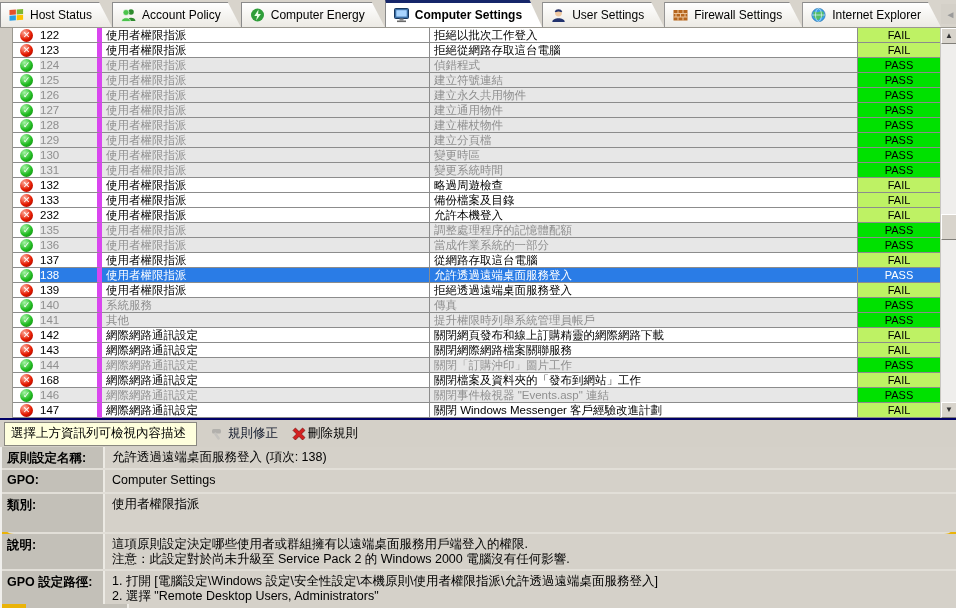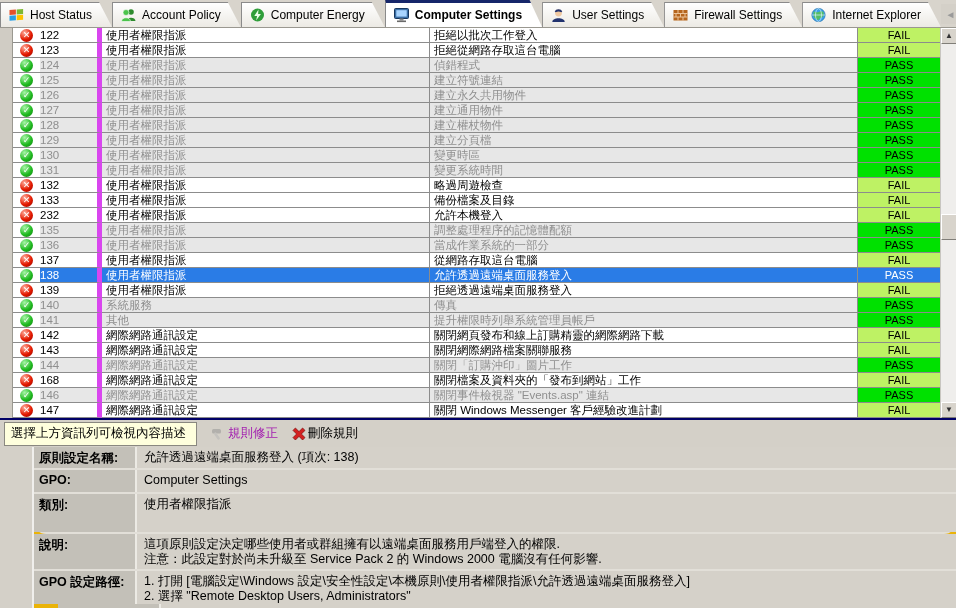--- a/index.html
+++ b/index.html
@@ -86,24 +86,24 @@
   .toolbar {
     height: 29px; background: #d4d0c8; border-top: 2px solid #000066;
     display: flex; align-items: center; padding-left: 4px; gap: 14px;
   }
   .hintbox {
     background: #ffffdd; border: 1px solid #8a8880; padding: 2px 10px 3px 6px;
     font-size: 12.5px; white-space: nowrap;
   }
   .tbtn { display: flex; align-items: center; gap: 2px; font-size: 12.5px; white-space: nowrap; }
   .tbtn svg { display: block; }
-  .tbtn.disabled { color: #a21caf; }
+  .tbtn.disabled { color: #0f172a; }
 
   
-  .details { height: 161px; background: #eab308; border-left: 2px solid #f0efec; margin-left: 32px; }
+  .details { height: 161px; background: #eab308; border-left: 2px solid #f0efec; }
   .drow { display: grid; grid-template-columns: 103px 1fr; border-bottom: 2px solid #e2dfd8; }
   .dlabel {
     background: #c3c0b8; font-weight: bold; padding: 3px 2px 0 5px; font-size: 12.5px;
     border-right: 2px solid #eceae4; white-space: nowrap;
   }
   .dvalue { background: #d5d1c9; padding: 3px 4px 0 7px; font-size: 12.5px; line-height: 15px; }
 </style>
 </head>
 <body>
 

